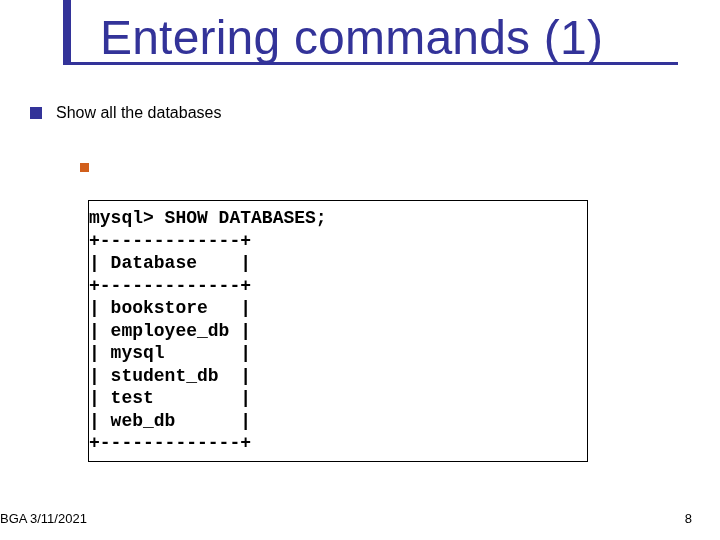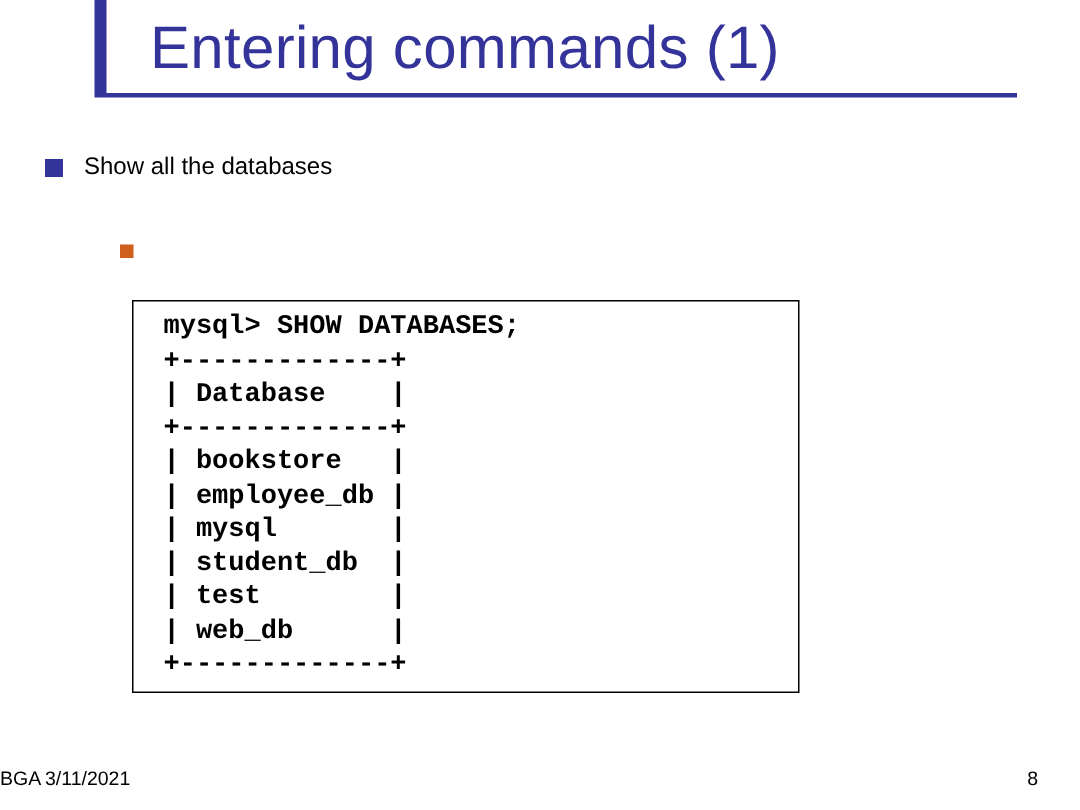--- a/index.html
+++ b/index.html
@@ -26,21 +26,21 @@
     left: 63px;
     top: 62px;
     width: 615px;
     height: 3px;
     background: #333399;
   }
   .title {
     position: absolute;
     left: 100px;
     top: 10px;
-    font-size: 40px;
+    font-size: 48px;
     font-weight: 400;
     color: #333399;
     letter-spacing: 0.2px;
   }
   .bullet-sq {
     display: inline-block;
     width: 12px;
     height: 12px;
     background: #333399;
     margin-right: 14px;
@@ -65,23 +65,23 @@
     left: 80px;
     top: 153px;
     font-size: 22px;
     color: #000;
   }
   .level2 .txt { vertical-align: middle; font-family: "Courier New", monospace; font-weight: bold; }
   .codebox {
     position: absolute;
     left: 88px;
     top: 200px;
-    width: 445px;
+    width: 500px;
     border: 1.5px solid #000;
-    padding: 6px 10px 6px 20px;
+    padding: 6px 10px 6px 0;
     box-sizing: border-box;
   }
   .codebox pre {
     margin: 0;
     font-family: "Courier New", monospace;
     font-weight: bold;
     font-size: 18px;
     line-height: 1.25;
     white-space: pre;
   }

